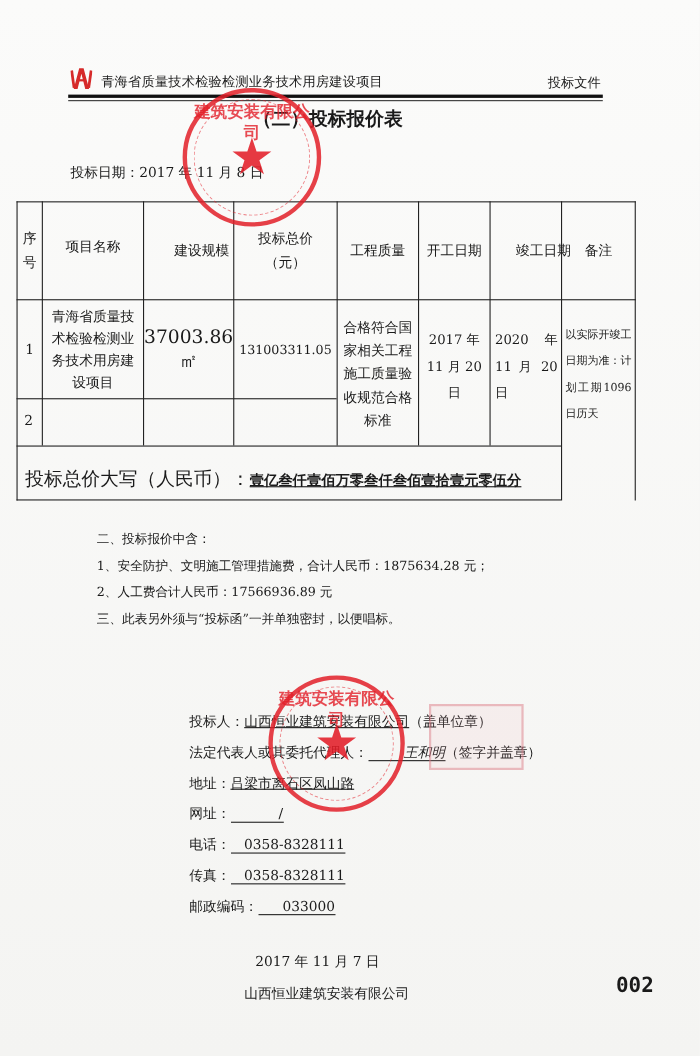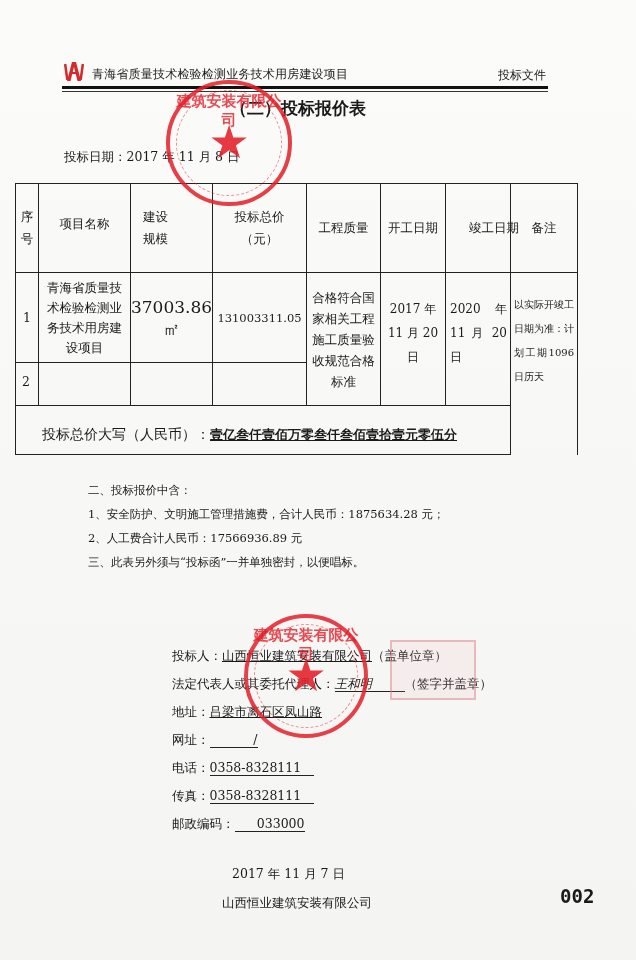--- a/index.html
+++ b/index.html
@@ -24,28 +24,28 @@
   .meta { font-size: 12.5px; }
   .meta1 { left: 64px; top: 126px; }
   .meta2 { left: 64px; top: 149px; }
 
   
   .tbl { position: absolute; left: 15px; top: 183px; width: 563px; height: 272px; }
   .tbl .l { position: absolute; background: #222; }
   .cell { position: absolute; display: flex; align-items: center; justify-content: center; text-align: center; font-size: 12.5px; line-height: 22px; white-space: normal; }
   .cell.sm { font-size: 10px; line-height: 24px; text-align: justify; }
 
-  .total-label { font-size: 14px; margin-left: 19px; }
+  .total-label { font-size: 17px; }
   .total-val { font-size: 13px; font-weight: bold; text-decoration: underline; }
 
   .notes { font-size: 11.5px; line-height: 24px; }
 
   .sign { font-size: 12.5px; }
   .ul { text-decoration: underline; }
-  .fill { display: inline-block; border-bottom: 1px solid #222; text-align: left; line-height: 15px; }
+  .fill { display: inline-block; border-bottom: 1px solid #222; text-align: right; line-height: 15px; }
 
   .stamp { position: absolute; border-radius: 50%; border: 4px solid rgba(226,30,40,0.85); }
   .stamp .ring { position: absolute; inset: 6px; border-radius: 50%; border: 1px dashed rgba(226,30,40,0.5); }
   .stamp .star { position: absolute; left: 50%; top: 50%; transform: translate(-50%,-52%); color: rgba(226,30,40,0.88); font-size: 46px; line-height: 1; font-family: "DejaVu Sans", sans-serif; }
   .stamp .arc { position: absolute; left: 0; right: 0; top: 8px; text-align: center; color: rgba(226,30,40,0.8); font-size: 15px; font-weight: bold; font-family: "DejaVu Sans", sans-serif; }
 
   .pagenum { left: 560px; top: 885px; font-size: 19px; font-weight: bold; font-family: "DejaVu Sans Mono", monospace; }
 </style>
 </head>
 <body>
@@ -88,21 +88,21 @@
     <div class="l" style="left:291px;top:0;width:1px;height:222px"></div>
     <div class="l" style="left:365px;top:0;width:1px;height:222px"></div>
     <div class="l" style="left:430px;top:0;width:1px;height:222px"></div>
     <div class="l" style="left:495px;top:0;width:1px;height:272px"></div>
 
     <div class="cell" style="left:1px;top:1px;width:22px;height:88px;flex-direction:column">
       <span>序</span>
         <span>号</span>
     </div>
     <div class="cell" style="left:24px;top:1px;width:91px;height:80px">项目名称</div>
-    <div class="cell" style="left:100px;top:1px;width:81px;height:88px;flex-direction:column">
+    <div class="cell" style="left:128px;top:1px;width:81px;height:88px;flex-direction:row">
       <span>建设</span>
         <span>规模</span>
     </div>
     <div class="cell" style="left:198px;top:1px;width:93px;height:88px;flex-direction:column">
       <span>投标总价</span>
         <span>（元）</span>
     </div>
     <div class="cell" style="left:292px;top:1px;width:73px;height:88px;flex-direction:row">
       <span>工程</span>
         <span>质量</span>

